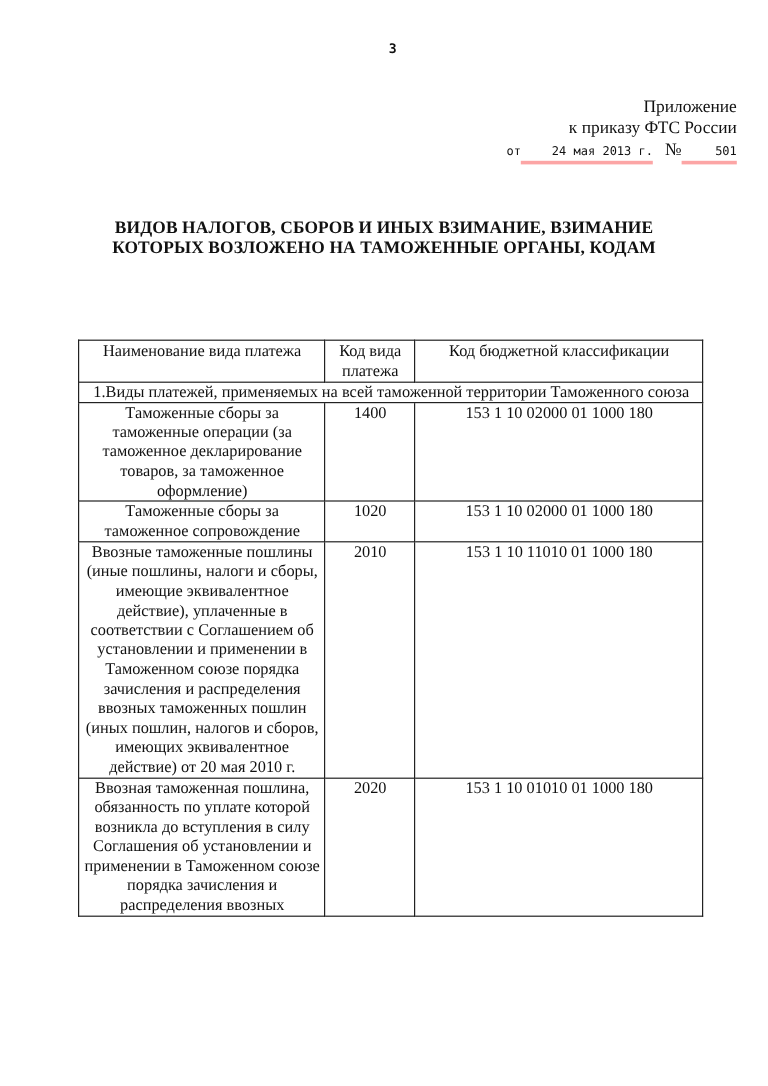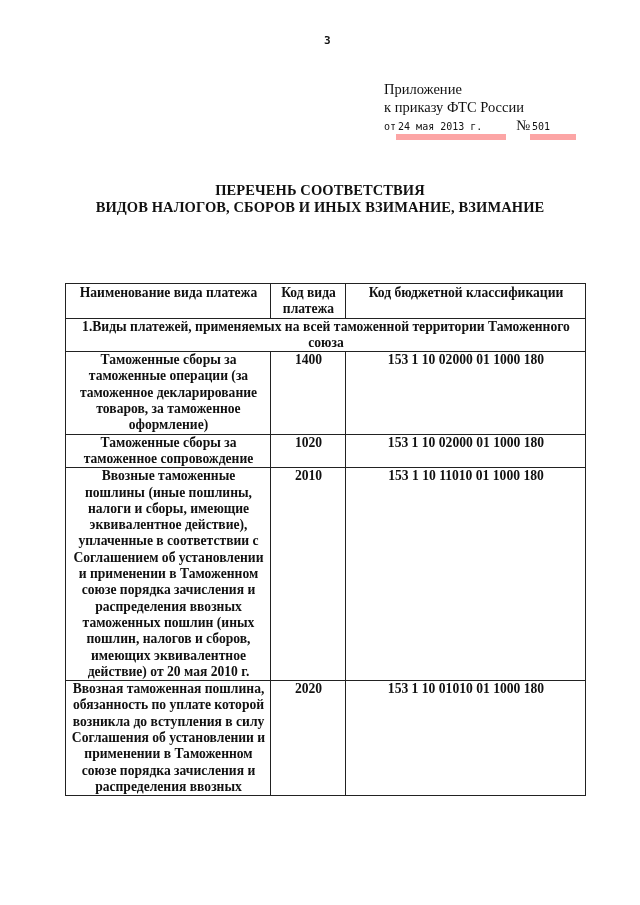--- a/index.html
+++ b/index.html
@@ -23,29 +23,30 @@
     font-size: 11px;
     font-weight: bold;
   }
   .appendix {
     position: absolute;
     left: 384px;
     top: 80px;
     font-size: 14.5px;
     line-height: 18px;
     width: 230px;
+    text-align: right;
   }
   .appendix .line { white-space: nowrap; }
   .appendix .mono {
     font-family: "DejaVu Sans Mono", "Liberation Mono", monospace;
     font-size: 10px;
   }
   .appendix .ul {
     display: inline-block;
-    border-bottom: 6px solid #fca5a5;
+    border-bottom: 3px solid #fca5a5;
     line-height: 15px;
   }
   .appendix .date-fill { width: 108px; padding-left: 2px; }
   .appendix .num-fill { width: 44px; padding-left: 2px; }
   .appendix .no-sign { margin-left: 10px; }
 
   .title {
     position: absolute;
     left: 60px;
     top: 182px;
@@ -65,21 +66,21 @@
     width: 520px;
     border-collapse: collapse;
     font-size: 13.6px;
     line-height: 16.3px;
     table-layout: fixed;
   }
   table.kbk td, table.kbk th {
     border: 1px solid #222;
     vertical-align: top;
     padding: 0 3px 0 4px;
-    font-weight: bold;
+    font-weight: normal;
     margin-top: 48px;
   }
   table.kbk col.c1 { width: 205px; }
   table.kbk col.c2 { width: 75px; }
   table.kbk col.c3 { width: 240px; }
   table.kbk th { text-align: center; padding-top: 1px; }
   table.kbk td.code, table.kbk td.kbk-code { text-align: center; }
   table.kbk td.section { text-align: center; }
   table.kbk td.name { text-align: center; }
   .hdr-row th { height: 31px; }
@@ -91,22 +92,22 @@
 
 <div class="appendix">
   <div class="line">Приложение</div>
   <div class="line">к приказу ФТС России</div>
   <div class="line">
     <span class="mono">от</span><span class="ul mono date-fill">24 мая 2013 г.</span><span class="no-sign">№</span><span class="ul mono num-fill">501</span>
   </div>
 </div>
 
 <div class="title">
-  <div>ПЕРЕЧЕНЬ СООТВЕТСТВИЯ</div>
   <div>ВИДОВ НАЛОГОВ, СБОРОВ И ИНЫХ ВЗИМАНИЕ, ВЗИМАНИЕ</div>
+  <div>КОТОРЫХ ВОЗЛОЖЕНО НА ТАМОЖЕННЫЕ ОРГАНЫ, КОДАМ</div>
 </div>
 
 <table class="kbk">
   <colgroup>
     <col class="c1">
       <col class="c2">
       <col class="c3">
   </colgroup>
   <thead>
     <tr class="hdr-row">

